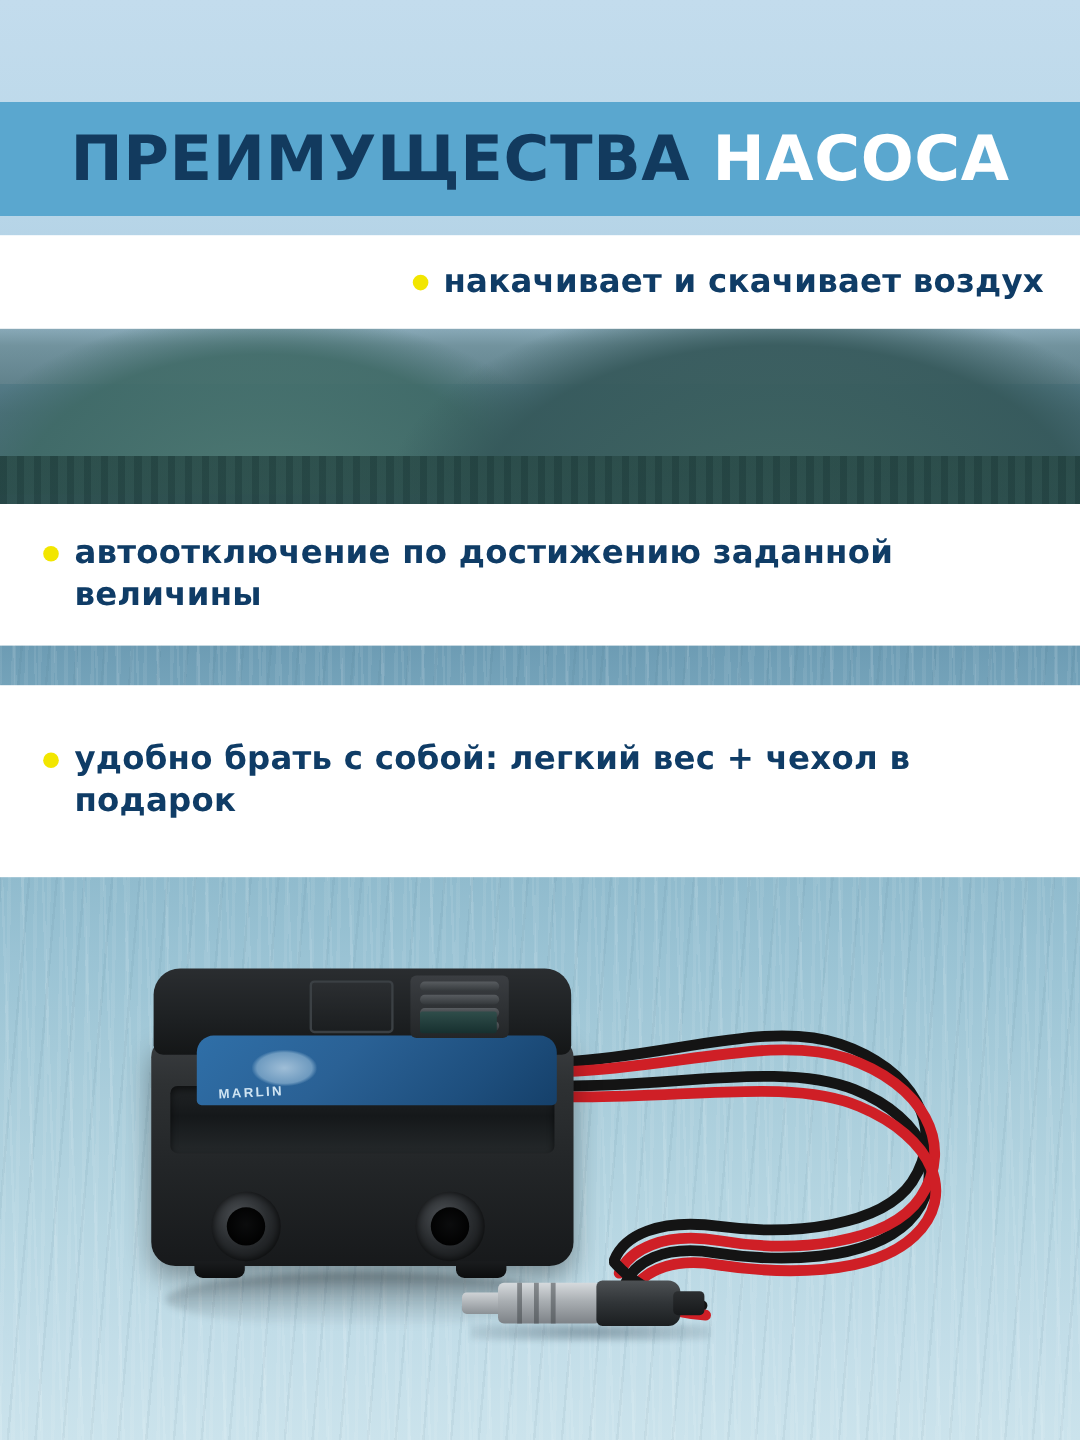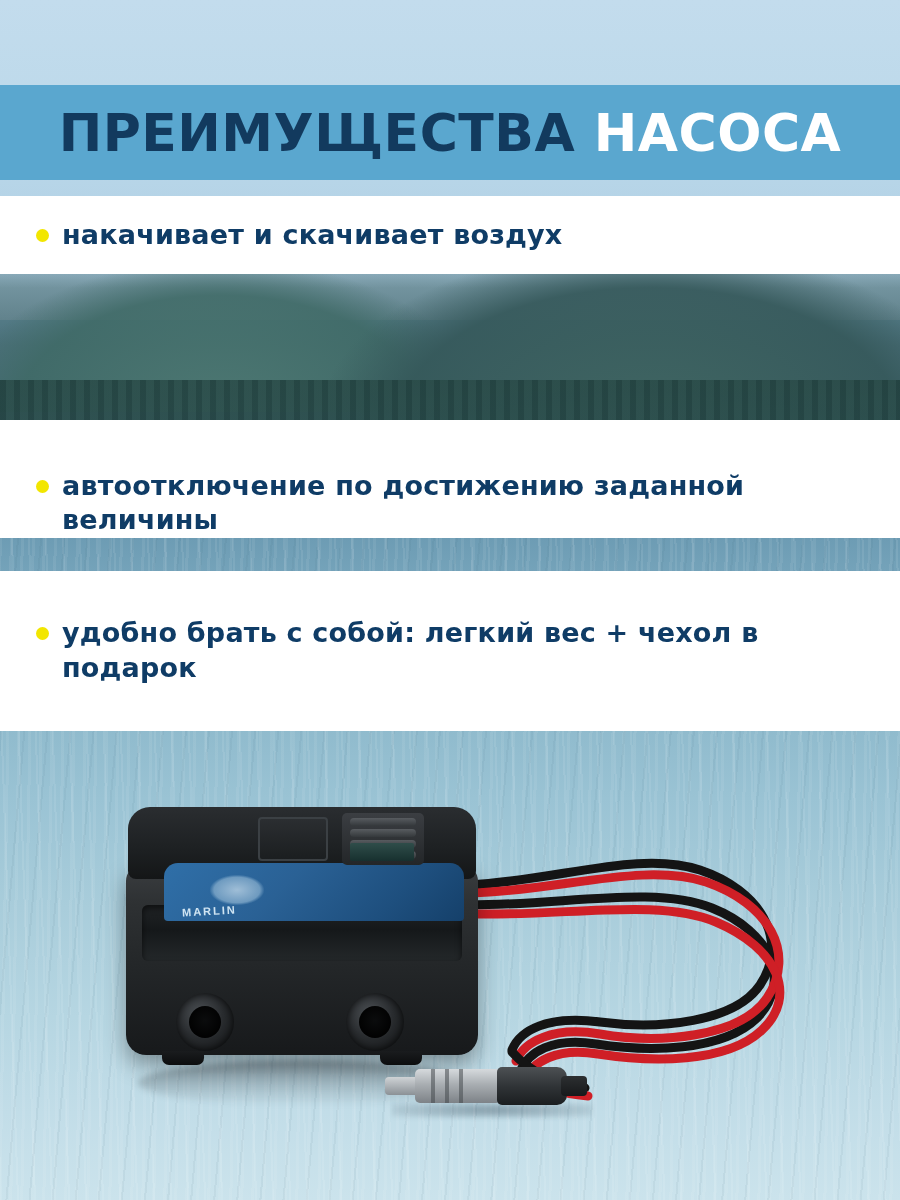--- a/index.html
+++ b/index.html
@@ -120,23 +120,23 @@
     background:#f2e600;
     margin-top:11px; margin-right:13px;
   }
   .band-text {
     font-size:27px; font-weight:bold; line-height:1.28;
     color:#0f3c66;
     font-family:"DejaVu Sans", sans-serif;
     letter-spacing:0.2px;
   }
 
-  .band-1 { top:196px; height:78px; }
+  .band-1 { top:196px; height:78px;justify-content:flex-end; }
   .band-2 { top:310px; height:78px; }
-  .band-3 { top:420px; height:118px;align-items:flex-end; }
+  .band-3 { top:420px; height:118px; }
   .band-4 { top:571px; height:160px; }
 
   
   .product-wrap {
     position:absolute; left:0; top:700px; width:900px; height:500px;
   }
   .pump { position:absolute; left:118px; top:55px; width:370px; height:310px; }
 
   
   .pump-body {

